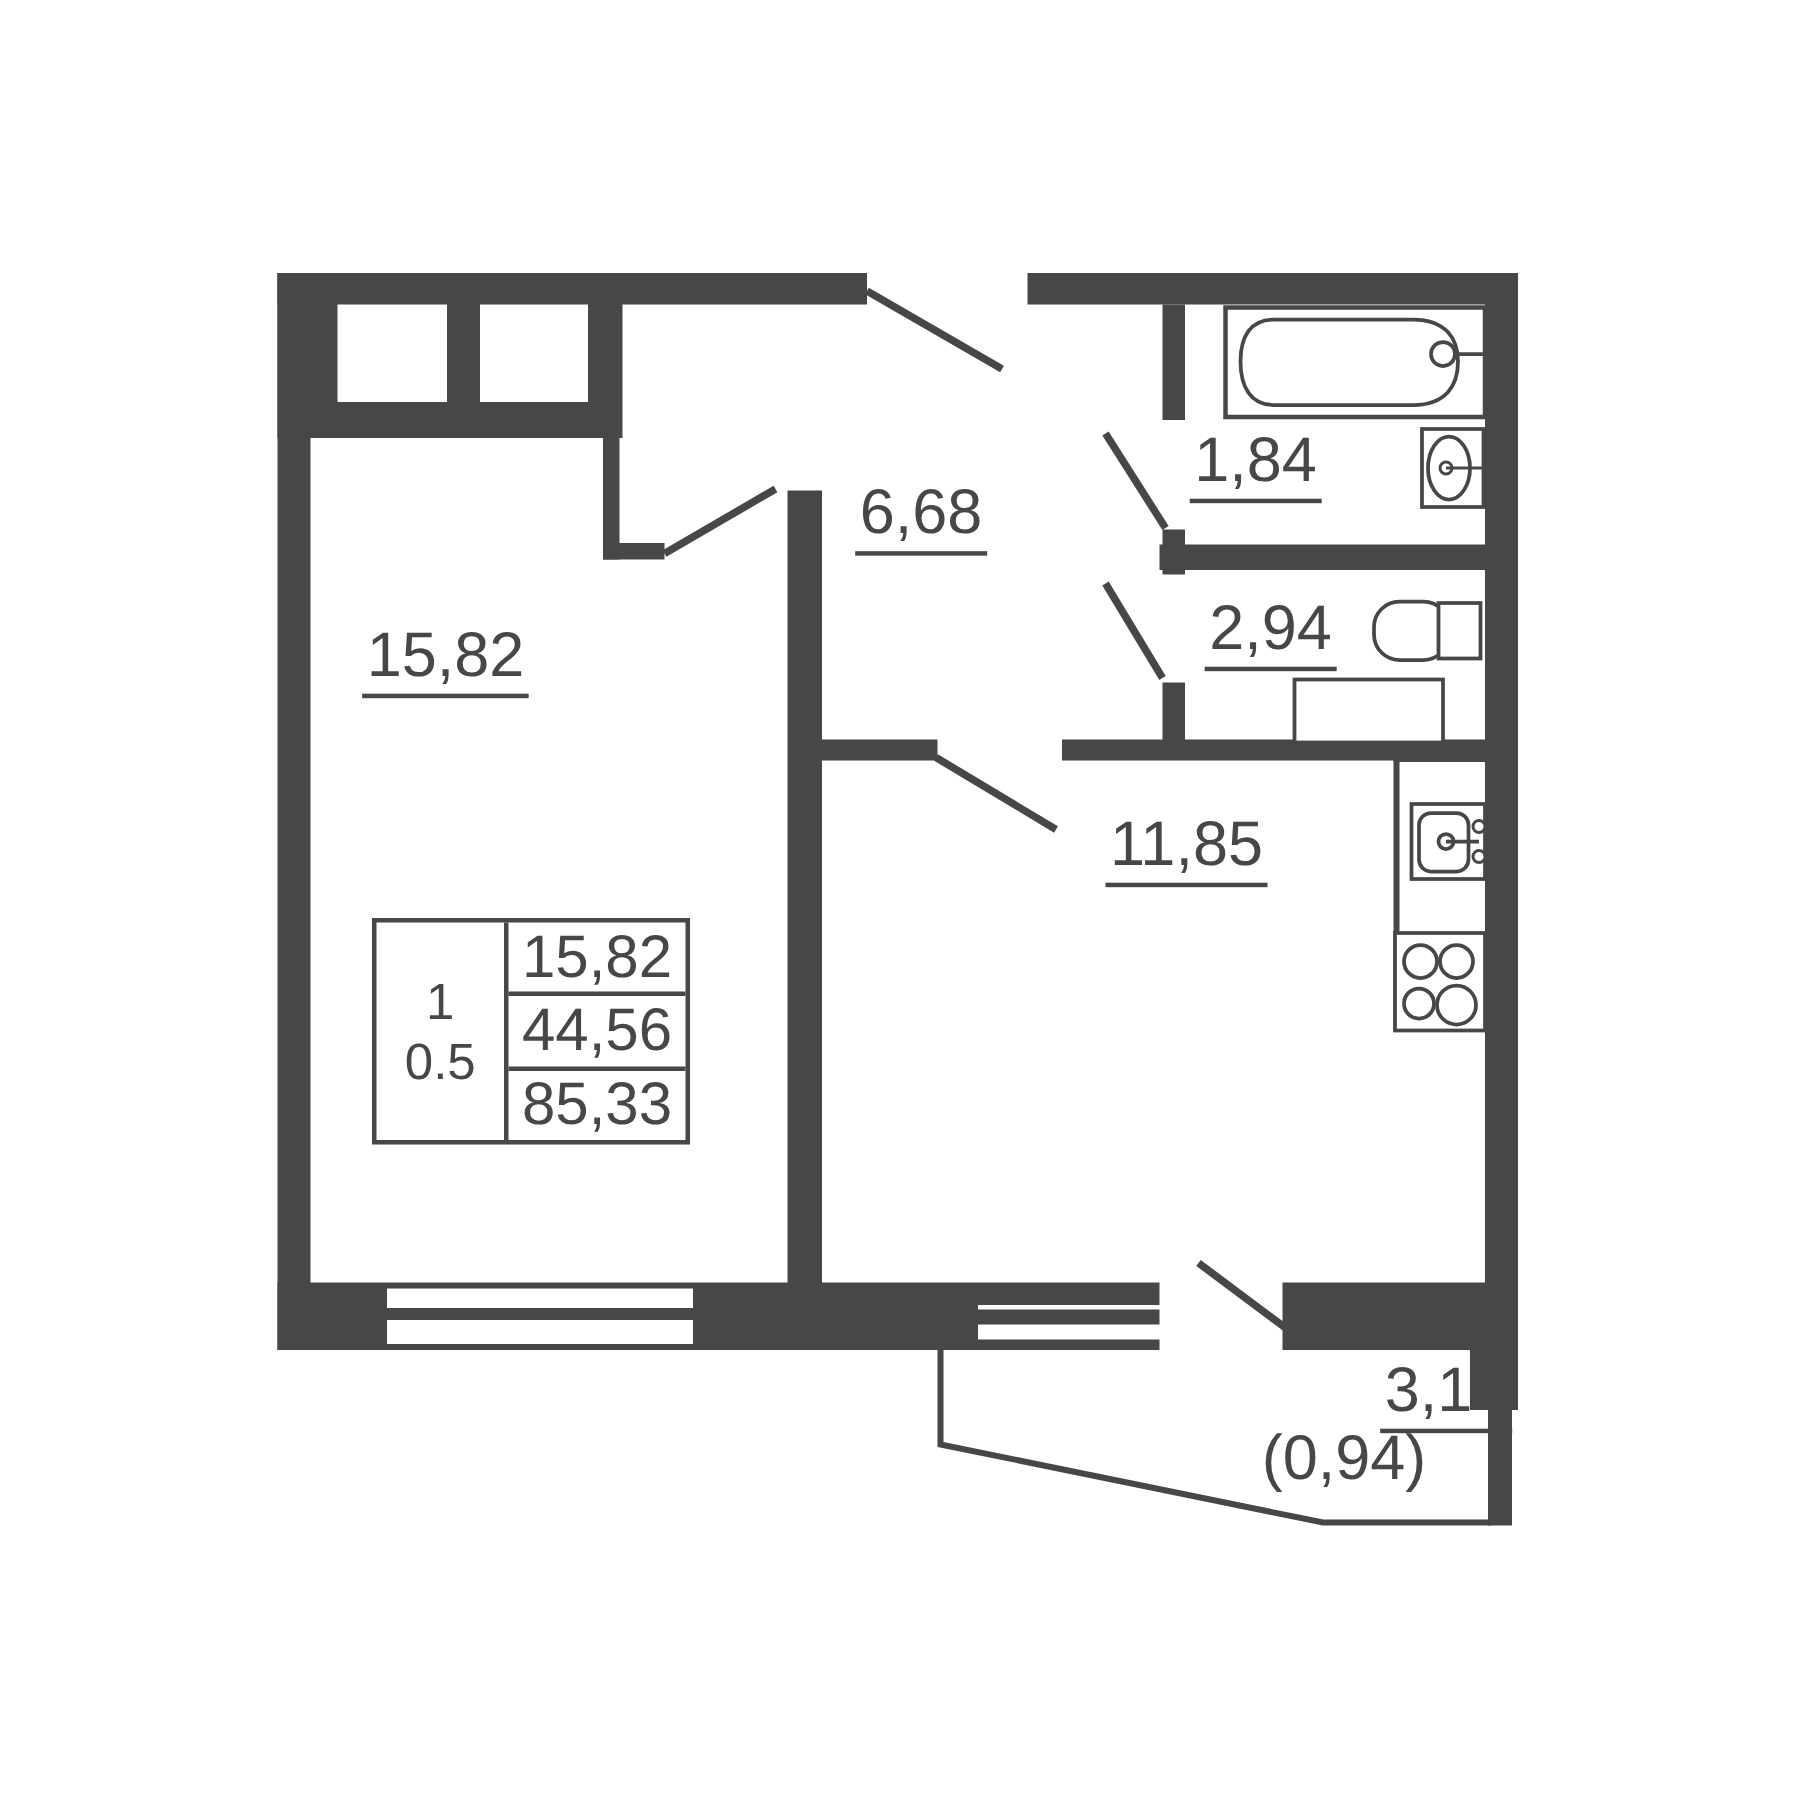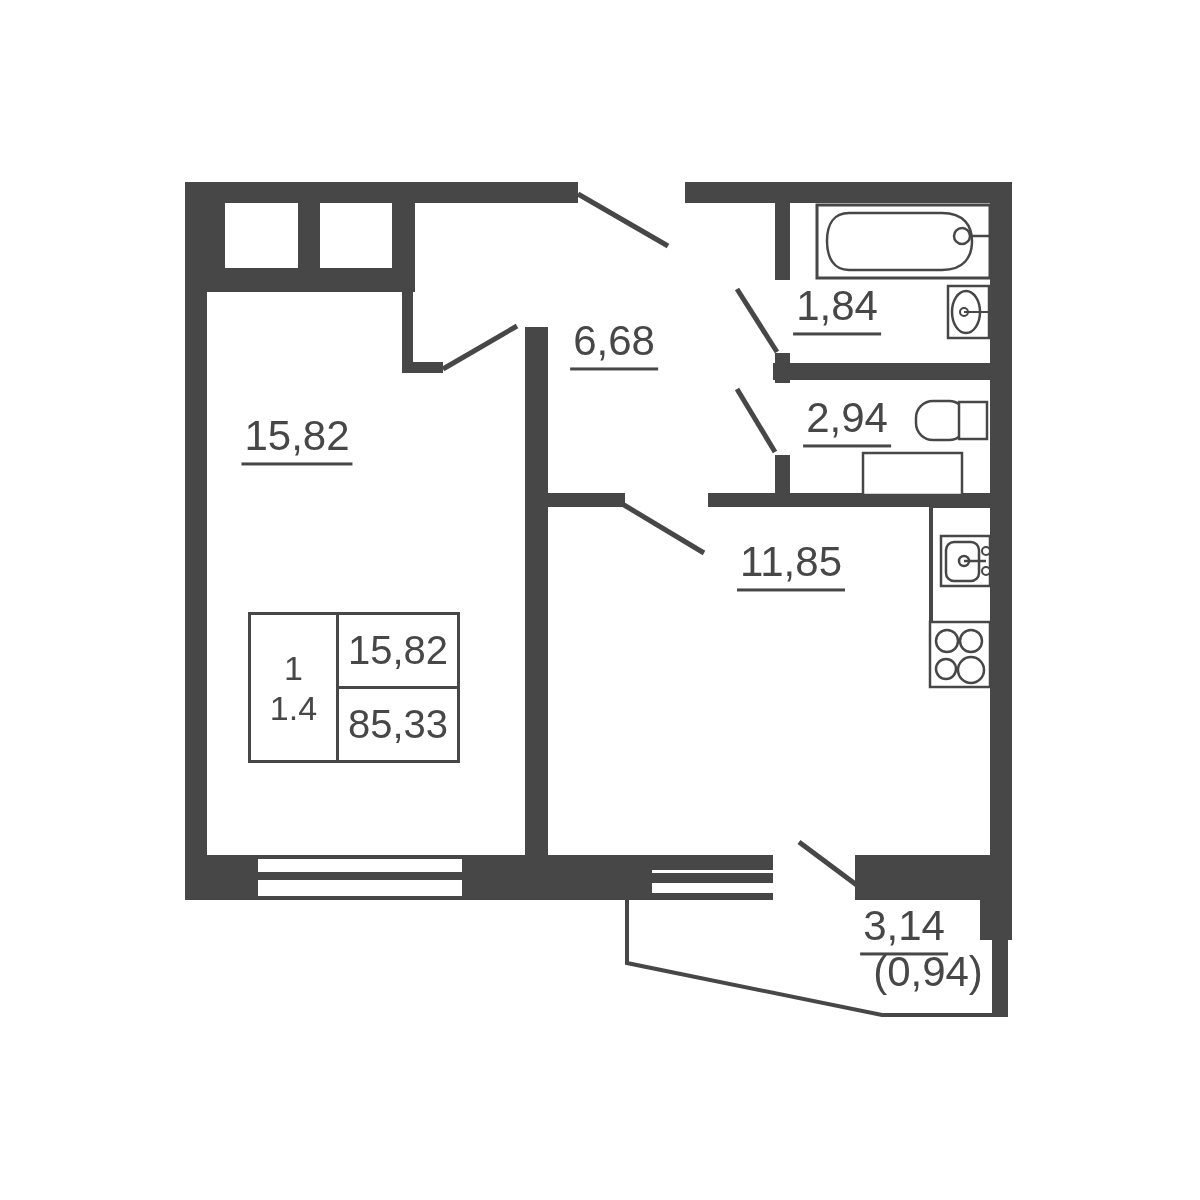--- a/index.html
+++ b/index.html
@@ -141,27 +141,28 @@
       <circle cx="946" cy="669" r="10" stroke-width="2.5"></circle>
       <circle cx="971" cy="670" r="13" stroke-width="2.5"></circle>
     </g>
   </svg>
 
   <div class="room-label underlined" style="left:297px;top:440px">15,82</div>
   <div class="room-label underlined" style="left:614px;top:345px">6,68</div>
   <div class="room-label underlined" style="left:837px;top:310px">1,84</div>
   <div class="room-label underlined" style="left:847px;top:422px">2,94</div>
   <div class="room-label underlined" style="left:791px;top:566px">11,85</div>
-  <div class="room-label underlined" style="left:904px;top:930px">3,14</div>
-  <div class="room-label" style="left:928px;top:974px">(0,94)</div>
+  <div class="room-label underlined" style="left:964px;top:930px">3,14</div>
+  <div class="room-label" style="left:896px;top:974px">(0,94)</div>
 
   <div class="info-table">
     <div class="info-left">
       <div>1</div>
-      <div>1.4</div>
+      <div>0.5</div>
     </div>
     <div class="info-right">
       <div class="info-row">15,82</div>
+      <div class="info-row">44,56</div>
       <div class="info-row">85,33</div>
     </div>
   </div>
 
 </div>
 
 </body></html>

